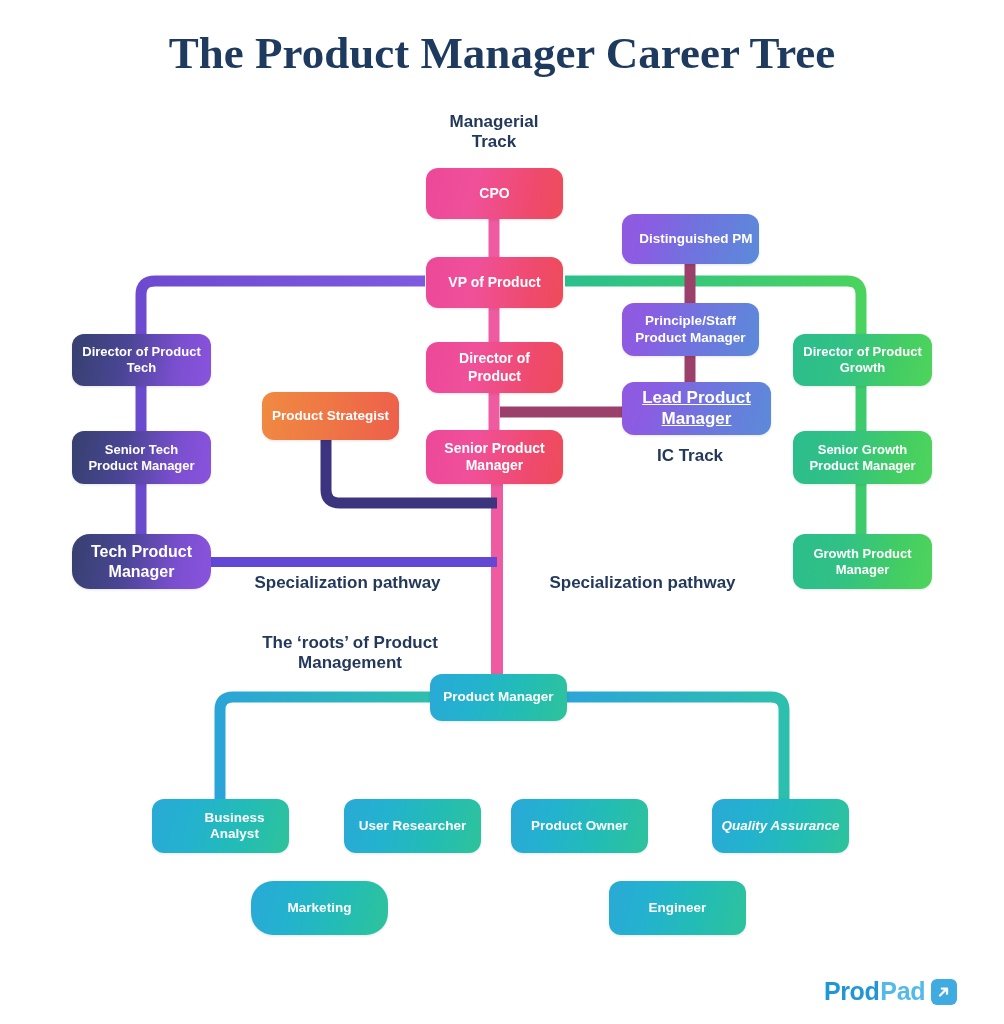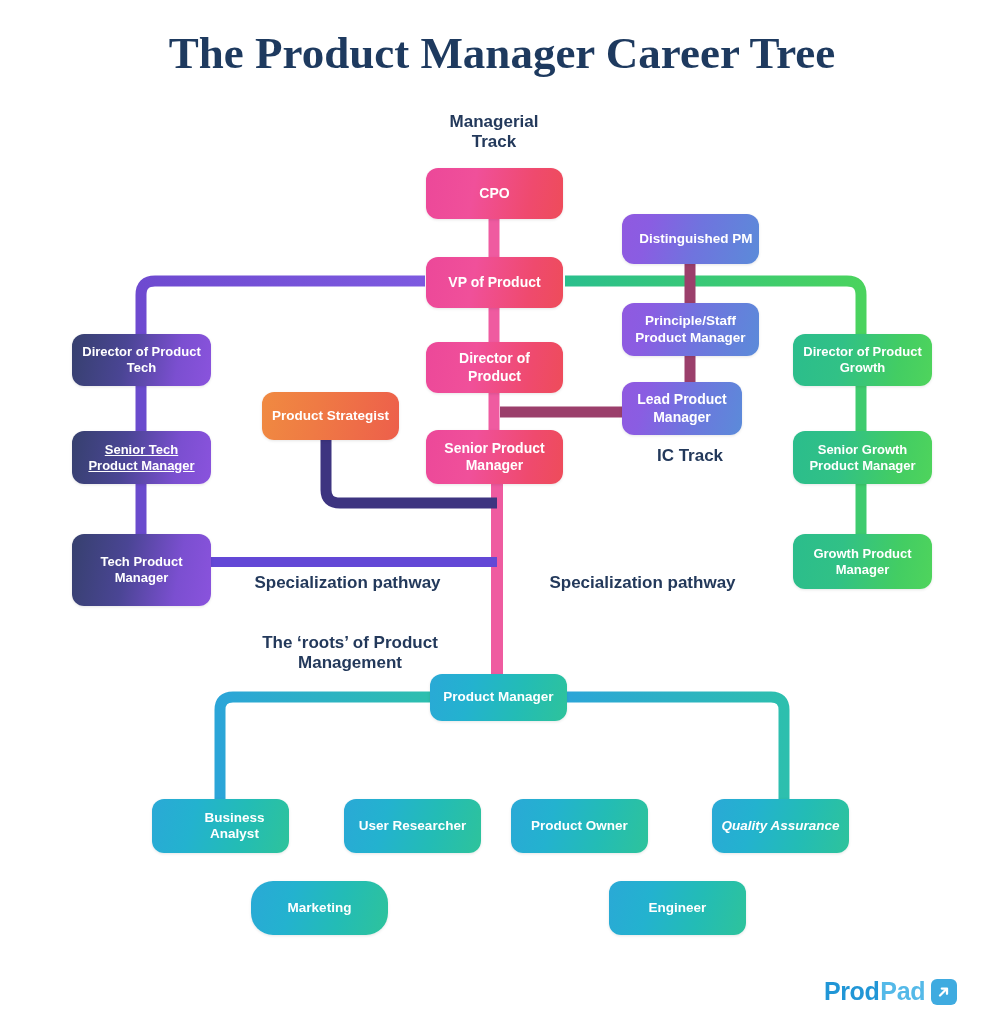--- a/index.html
+++ b/index.html
@@ -183,30 +183,30 @@
   <div class="node g-pink" style="left:426px; top:342px; width:137px; height:51px; font-size:14px;">Director of Product</div>
 
   <div class="node g-pink" style="left:426px; top:430px; width:137px; height:54px; font-size:14px; white-space:pre-line;">Senior Product
 Manager</div>
 
   <div class="node g-violet" style="left:622px; top:214px; width:137px; height:50px; font-size:13.5px;padding-left:17px;">Distinguished PM</div>
 
   <div class="node g-violet" style="left:622px; top:303px; width:137px; height:53px; font-size:13.5px; white-space:pre-line;">Principle/Staff
 Product Manager</div>
 
-  <div class="node g-violet" style="left:622px; top:382px; width:120px; height:53px; font-size:14px; white-space:pre-line;">Lead Product
+  <div class="node g-violet" style="left:622px; top:382px; width:149px; height:53px; font-size:17px; white-space:pre-line;text-decoration:underline;">Lead Product
 Manager</div>
 
   <div class="node g-purple" style="left:72px; top:334px; width:139px; height:52px; font-size:13px; white-space:pre-line;">Director of Product
 Tech</div>
 
-  <div class="node g-purple" style="left:72px; top:431px; width:139px; height:53px; font-size:13px; white-space:pre-line;text-decoration:underline;">Senior Tech
+  <div class="node g-purple" style="left:72px; top:431px; width:139px; height:53px; font-size:13px; white-space:pre-line;">Senior Tech
 Product Manager</div>
 
-  <div class="node g-purple" style="left:72px; top:534px; width:139px; height:72px; font-size:13px; white-space:pre-line;">Tech Product
+  <div class="node g-purple" style="left:72px; top:534px; width:139px; height:55px; font-size:16px; white-space:pre-line;border-radius:18px;">Tech Product
 Manager</div>
 
   <div class="node g-green" style="left:793px; top:334px; width:139px; height:52px; font-size:13px; white-space:pre-line;">Director of Product
 Growth</div>
 
   <div class="node g-green" style="left:793px; top:431px; width:139px; height:53px; font-size:13px; white-space:pre-line;">Senior Growth
 Product Manager</div>
 
   <div class="node g-green" style="left:793px; top:534px; width:139px; height:55px; font-size:13px; white-space:pre-line;">Growth Product
 Manager</div>

